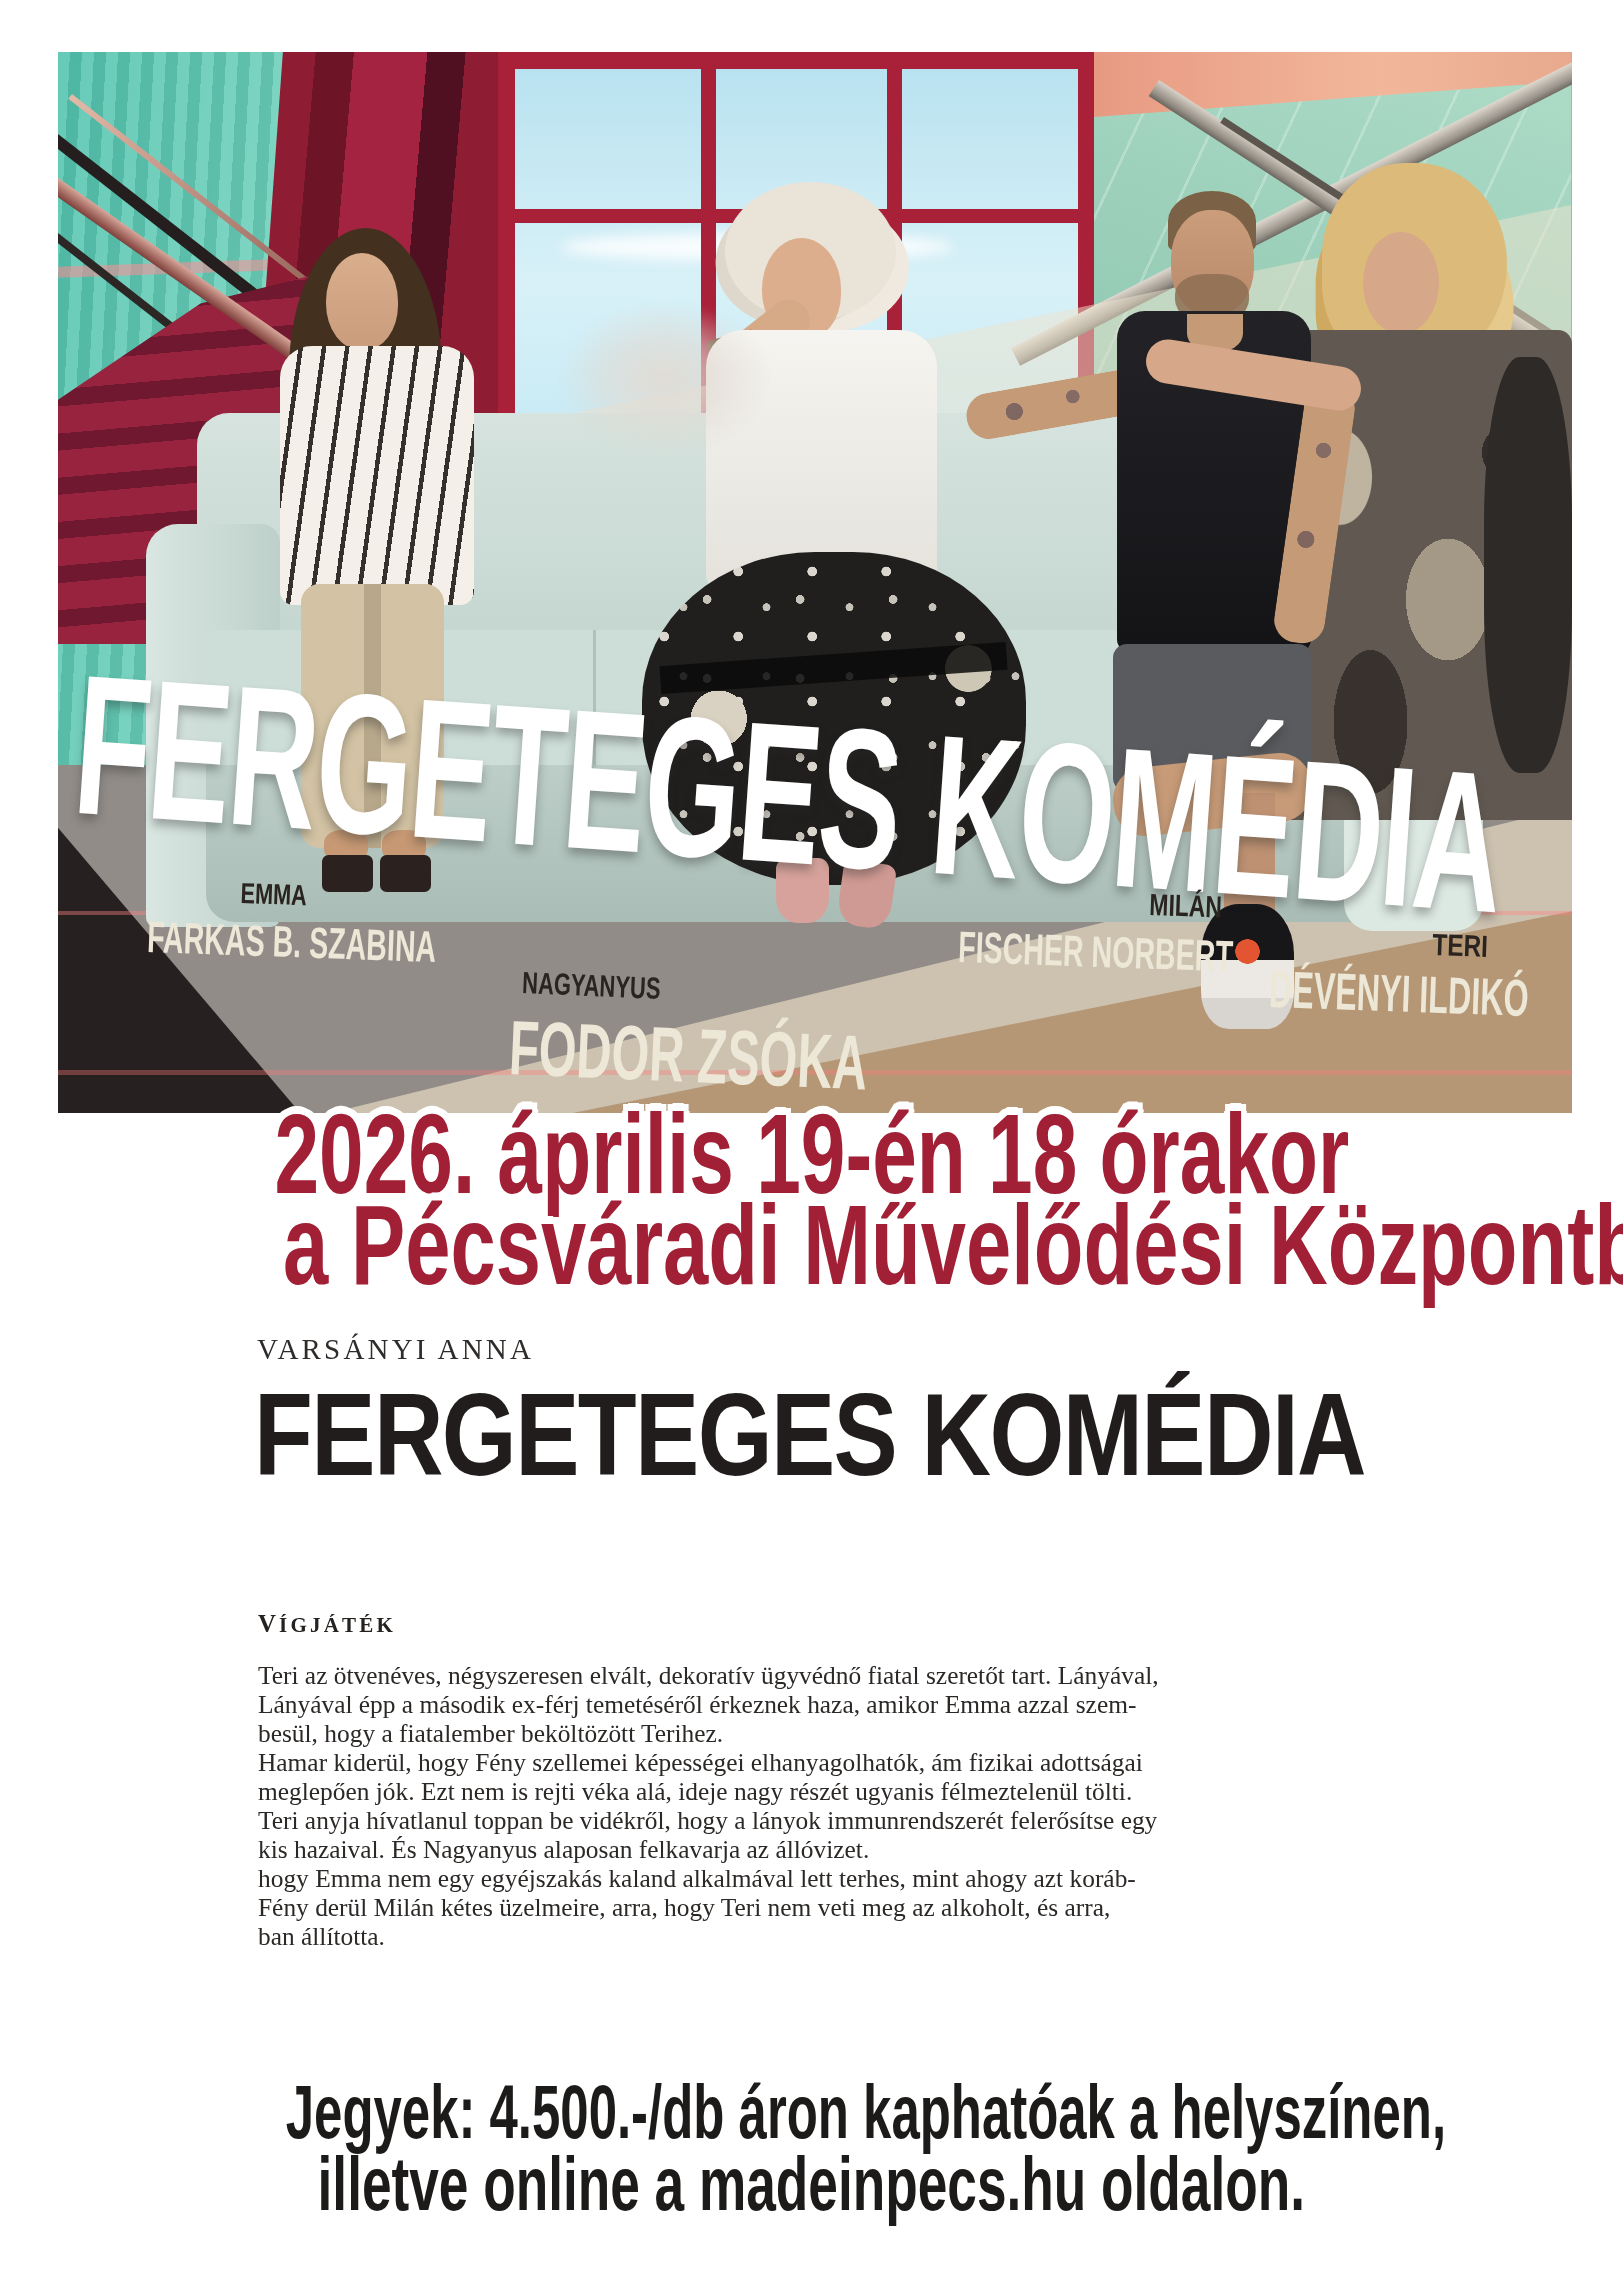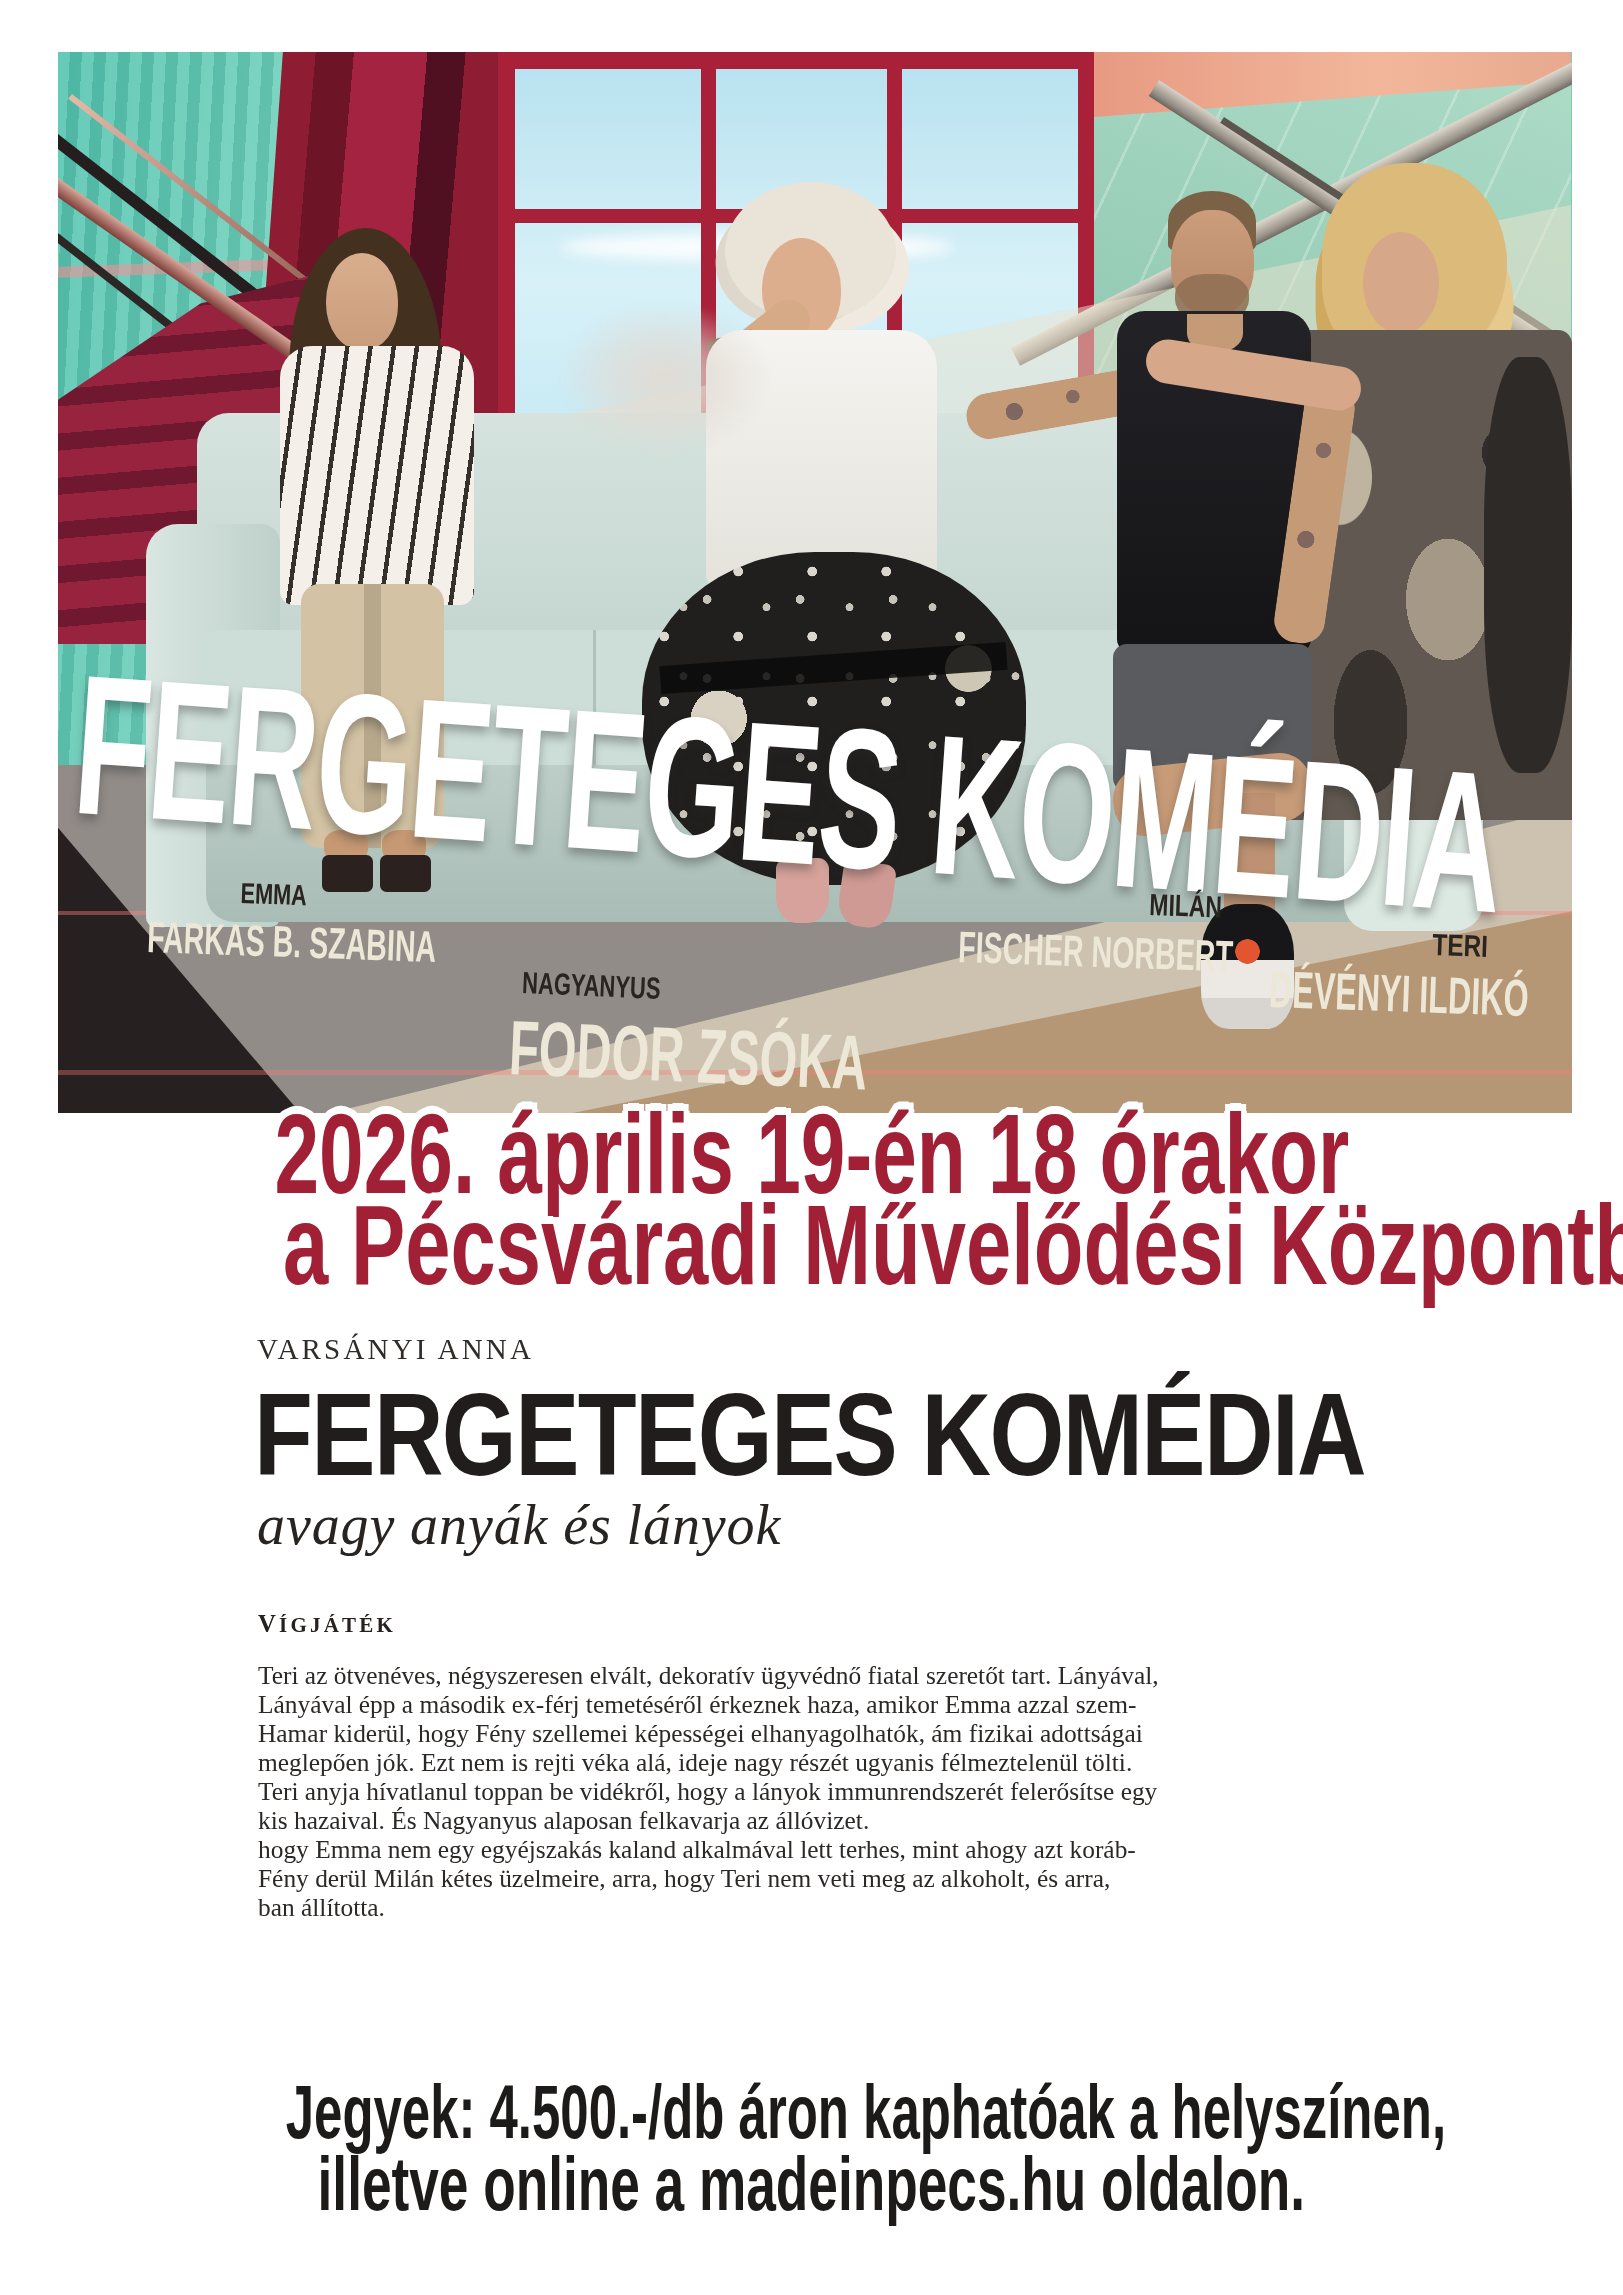--- a/index.html
+++ b/index.html
@@ -279,26 +279,26 @@
     <span class="sx date-wrap" style="transform:scaleX(.72);transform-origin:center top;">
       <span class="date-font date-stroke nowrap">a Pécsváradi Művelődési Központban</span>
       <span class="date-font date-fill nowrap">a Pécsváradi Művelődési Központban</span>
     </span>
   </div>
 
   <div class="author">VARSÁNYI ANNA</div>
   <div class="main-title">
     <span class="sx">FERGETEGES KOMÉDIA</span>
   </div>
-  <div class="subtitle">avagy anyák és lányok</div>
   <div class="genre">VÍGJÁTÉK</div>
 
   <div class="synopsis">
     <div>Teri az ötvenéves, négyszeresen elvált, dekoratív ügyvédnő fiatal szeretőt tart. Lányával,</div>
     <div>Lányával épp a második ex-férj temetéséről érkeznek haza, amikor Emma azzal szem-</div>
+    <div>besül, hogy a fiatalember beköltözött Terihez.</div>
     <div>Hamar kiderül, hogy Fény szellemei képességei elhanyagolhatók, ám fizikai adottságai</div>
     <div>meglepően jók. Ezt nem is rejti véka alá, ideje nagy részét ugyanis félmeztelenül tölti.</div>
     <div>Teri anyja hívatlanul toppan be vidékről, hogy a lányok immunrendszerét felerősítse egy</div>
     <div>kis hazaival. És Nagyanyus alaposan felkavarja az állóvizet.</div>
     <div>hogy Emma nem egy egyéjszakás kaland alkalmával lett terhes, mint ahogy azt koráb-</div>
     <div>Fény derül Milán kétes üzelmeire, arra, hogy Teri nem veti meg az alkoholt, és arra,</div>
     <div>ban állította.</div>
   </div>
 
   <div class="center-line" style="top:2074px;">

